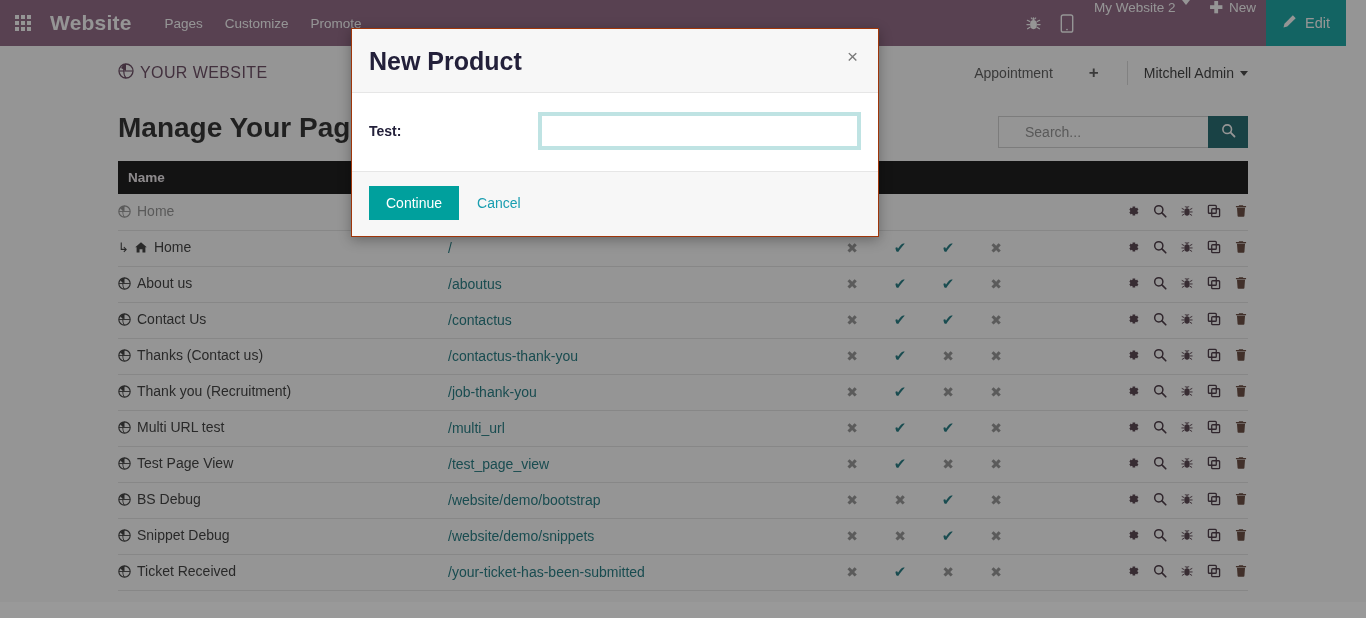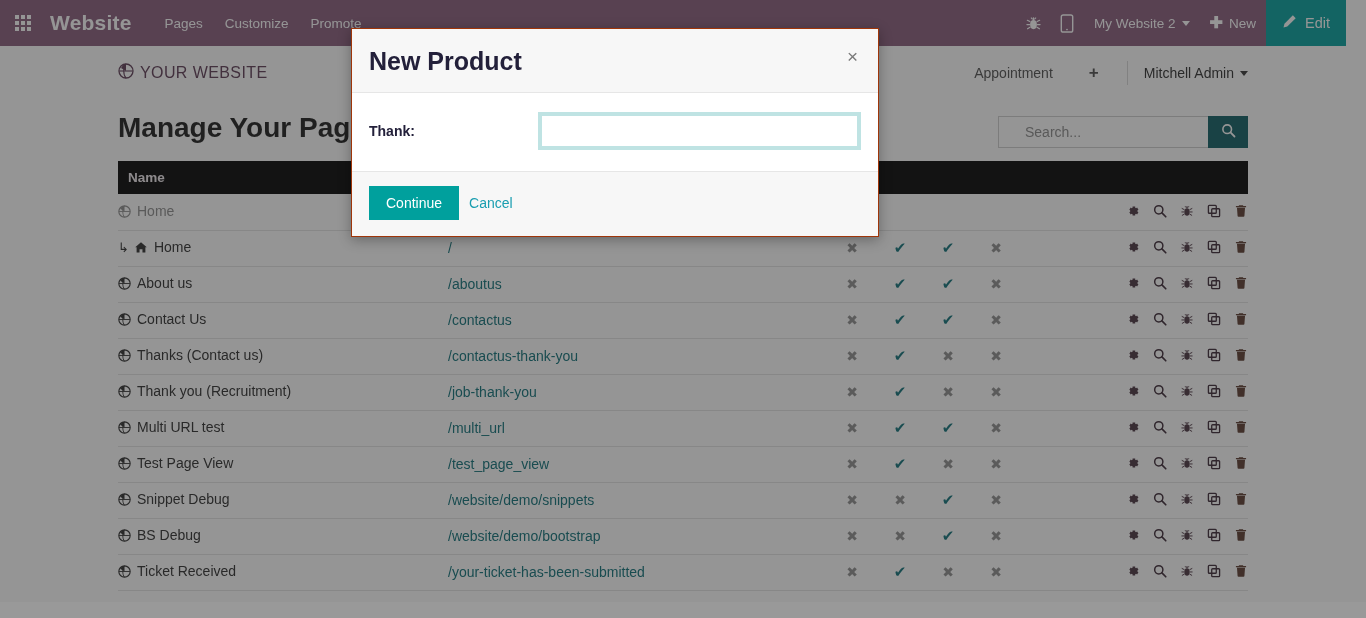--- a/index.html
+++ b/index.html
@@ -42,21 +42,21 @@
     display: flex; align-items: center; cursor: pointer; white-space: nowrap;
   }
   .topbar-right { margin-left: auto; display: flex; align-items: center; height: 46px; }
   .tb-icon {
     width: 34px; height: 46px; display:flex; align-items:center; justify-content:center;
     cursor: pointer;
   }
   .tb-icon svg { display:block; }
   .tb-text {
     font-size: 13.5px; color: #fff; padding: 0 10px; height:46px;
-    display: flex; align-items: center; gap: 6px; cursor: pointer; white-space: nowrap;
+    display: flex; gap: 6px; cursor: pointer; white-space: nowrap;
   }
   .caret { width:0;height:0;border-left:4px solid transparent;border-right:4px solid transparent;border-top:5px solid #fff; display:inline-block; }
   .plus-ico { font-size: 16px; line-height: 1; font-weight: bold; }
   .edit-btn {
     background: #00A09D; color: #fff; height: 46px; padding: 0 16px;
     display:flex; align-items:center; gap:8px; font-size:14.5px; cursor:pointer;
   }
 
   
   .page-bg {
@@ -148,21 +148,21 @@
     border: 4px solid #bfe3e3; background: #bfe3e3; display: inline-block;
     width: 404px;
   }
   .field-focus input {
     width: 100%; height: 30px; border: 1px solid #ffffff; outline: none;
     background: #fff; font-size: 14px; padding: 0 8px; color: #333;
     font-family: "Liberation Sans", sans-serif; display:block;
   }
   .modal-footer {
     background: #f7f7f7; border-top: 1px solid #e6e6e6;
-    padding: 14px 7px 16px 17px; display: flex; align-items: center; 
+    padding: 14px 7px 16px 17px; display: flex; align-items: center; gap: 8px;
   }
   .btn-continue {
     background: #00A09D; color: #fff; border: none; font-size: 14px;
     padding: 9px 17px; cursor: pointer; font-family: "Liberation Sans", sans-serif;
   }
   .btn-cancel {
     background: none; border: none; color: #1a9eb0; font-size: 14px;
     padding: 9px 10px; cursor: pointer; font-family: "Liberation Sans", sans-serif;
   }
 </style>
@@ -470,52 +470,52 @@
                   </svg></span><span><svg width="14" height="14" viewBox="0 0 16 16" fill="#5a3a2e">
                     <path d="M5.8 1.4h4.4l.5 1h3.1v1.4H2.2V2.4h3.1zM3.4 4.4h9.2l-.7 9.4a1 1 0 0 1-1 .9H5.1a1 1 0 0 1-1-.9z"></path>
                   </svg></span></td>
             </tr>
             <tr>
               <td class="c-name"><span class="gico"><svg width="13" height="13" viewBox="0 0 16 16">
                     <circle cx="8" cy="8" r="7" fill="none" stroke="#2b2b2b" stroke-width="1.4"></circle>
                     <path d="M8 1 C5.2 4 5.2 12 8 15" fill="none" stroke="#2b2b2b" stroke-width="1.1"></path>
                     <path d="M1.3 8 H14.7" stroke="#2b2b2b" stroke-width="1.1"></path>
                     <path d="M2.6 4.6 A7 7 0 0 1 8 1 L8 8 Z" fill="#2b2b2b"></path>
+                  </svg></span><span>BS Debug</span></td>
+              <td class="c-url"><a href="#">/website/demo/bootstrap</a></td>
+              <td class="flagcell"><span class="no">✖</span></td>
+              <td class="flagcell"><span class="no">✖</span></td>
+              <td class="flagcell"><span class="ok">✔</span></td>
+              <td class="flagcell"><span class="no">✖</span></td>
+              <td class="actions"><span><svg width="14" height="14" viewBox="0 0 16 16" fill="#4a3340">
+                    <path d="M8 5.1a2.9 2.9 0 1 0 0 5.8 2.9 2.9 0 0 0 0-5.8zm0 4.3a1.4 1.4 0 1 1 0-2.8 1.4 1.4 0 0 1 0 2.8z"></path>
+                    <path d="M14.2 9.3l-1.2-.7a5.4 5.4 0 0 0 0-1.2l1.2-.7-1.5-2.6-1.2.7a5.2 5.2 0 0 0-1-.6V2.8H7.5v1.4a5.2 5.2 0 0 0-1 .6l-1.2-.7-1.5 2.6 1.2.7a5.4 5.4 0 0 0 0 1.2l-1.2.7 1.5 2.6 1.2-.7c.3.2.7.4 1 .6v1.4h3v-1.4c.4-.2.7-.3 1-.6l1.2.7 1.5-2.6z"></path>
+                  </svg></span><span><svg width="14" height="14" viewBox="0 0 16 16">
+                    <circle cx="6.6" cy="6.6" r="4.7" fill="none" stroke="#3a2734" stroke-width="1.7"></circle>
+                    <line x1="10.2" y1="10.2" x2="14.6" y2="14.6" stroke="#3a2734" stroke-width="1.9" stroke-linecap="round"></line>
+                  </svg></span><span><svg width="14" height="14" viewBox="0 0 16 16" fill="#4a3340">
+                    <ellipse cx="8" cy="9.1" rx="3" ry="4.2"></ellipse>
+                    <rect x="7.4" y="2.4" width="1.2" height="2.4"></rect>
+                    <path d="M5.8 2.5 L7.2 4.3 M10.2 2.5 L8.8 4.3" stroke="#4a3340" stroke-width="1" fill="none"></path>
+                    <path d="M4.8 6.4 L2.4 5.2 M4.7 9.1 L2.1 9.1 M4.9 11.6 L2.6 12.9 M11.2 6.4 L13.6 5.2 M11.3 9.1 L13.9 9.1 M11.1 11.6 L13.4 12.9" stroke="#4a3340" stroke-width="1.1" fill="none" stroke-linecap="round"></path>
+                  </svg></span><span><svg width="14" height="14" viewBox="0 0 16 16">
+                    <rect x="1.6" y="1.6" width="9" height="9" rx="1" fill="none" stroke="#3a2734" stroke-width="1.5"></rect>
+                    <rect x="5.4" y="5.4" width="9" height="9" rx="1" fill="#fff" fill-opacity="0" stroke="#3a2734" stroke-width="1.5"></rect>
+                  </svg></span><span><svg width="14" height="14" viewBox="0 0 16 16" fill="#5a3a2e">
+                    <path d="M5.8 1.4h4.4l.5 1h3.1v1.4H2.2V2.4h3.1zM3.4 4.4h9.2l-.7 9.4a1 1 0 0 1-1 .9H5.1a1 1 0 0 1-1-.9z"></path>
+                  </svg></span></td>
+            </tr>
+            <tr>
+              <td class="c-name"><span class="gico"><svg width="13" height="13" viewBox="0 0 16 16">
+                    <circle cx="8" cy="8" r="7" fill="none" stroke="#2b2b2b" stroke-width="1.4"></circle>
+                    <path d="M8 1 C5.2 4 5.2 12 8 15" fill="none" stroke="#2b2b2b" stroke-width="1.1"></path>
+                    <path d="M1.3 8 H14.7" stroke="#2b2b2b" stroke-width="1.1"></path>
+                    <path d="M2.6 4.6 A7 7 0 0 1 8 1 L8 8 Z" fill="#2b2b2b"></path>
                   </svg></span><span>Snippet Debug</span></td>
               <td class="c-url"><a href="#">/website/demo/snippets</a></td>
-              <td class="flagcell"><span class="no">✖</span></td>
-              <td class="flagcell"><span class="no">✖</span></td>
-              <td class="flagcell"><span class="ok">✔</span></td>
-              <td class="flagcell"><span class="no">✖</span></td>
-              <td class="actions"><span><svg width="14" height="14" viewBox="0 0 16 16" fill="#4a3340">
-                    <path d="M8 5.1a2.9 2.9 0 1 0 0 5.8 2.9 2.9 0 0 0 0-5.8zm0 4.3a1.4 1.4 0 1 1 0-2.8 1.4 1.4 0 0 1 0 2.8z"></path>
-                    <path d="M14.2 9.3l-1.2-.7a5.4 5.4 0 0 0 0-1.2l1.2-.7-1.5-2.6-1.2.7a5.2 5.2 0 0 0-1-.6V2.8H7.5v1.4a5.2 5.2 0 0 0-1 .6l-1.2-.7-1.5 2.6 1.2.7a5.4 5.4 0 0 0 0 1.2l-1.2.7 1.5 2.6 1.2-.7c.3.2.7.4 1 .6v1.4h3v-1.4c.4-.2.7-.3 1-.6l1.2.7 1.5-2.6z"></path>
-                  </svg></span><span><svg width="14" height="14" viewBox="0 0 16 16">
-                    <circle cx="6.6" cy="6.6" r="4.7" fill="none" stroke="#3a2734" stroke-width="1.7"></circle>
-                    <line x1="10.2" y1="10.2" x2="14.6" y2="14.6" stroke="#3a2734" stroke-width="1.9" stroke-linecap="round"></line>
-                  </svg></span><span><svg width="14" height="14" viewBox="0 0 16 16" fill="#4a3340">
-                    <ellipse cx="8" cy="9.1" rx="3" ry="4.2"></ellipse>
-                    <rect x="7.4" y="2.4" width="1.2" height="2.4"></rect>
-                    <path d="M5.8 2.5 L7.2 4.3 M10.2 2.5 L8.8 4.3" stroke="#4a3340" stroke-width="1" fill="none"></path>
-                    <path d="M4.8 6.4 L2.4 5.2 M4.7 9.1 L2.1 9.1 M4.9 11.6 L2.6 12.9 M11.2 6.4 L13.6 5.2 M11.3 9.1 L13.9 9.1 M11.1 11.6 L13.4 12.9" stroke="#4a3340" stroke-width="1.1" fill="none" stroke-linecap="round"></path>
-                  </svg></span><span><svg width="14" height="14" viewBox="0 0 16 16">
-                    <rect x="1.6" y="1.6" width="9" height="9" rx="1" fill="none" stroke="#3a2734" stroke-width="1.5"></rect>
-                    <rect x="5.4" y="5.4" width="9" height="9" rx="1" fill="#fff" fill-opacity="0" stroke="#3a2734" stroke-width="1.5"></rect>
-                  </svg></span><span><svg width="14" height="14" viewBox="0 0 16 16" fill="#5a3a2e">
-                    <path d="M5.8 1.4h4.4l.5 1h3.1v1.4H2.2V2.4h3.1zM3.4 4.4h9.2l-.7 9.4a1 1 0 0 1-1 .9H5.1a1 1 0 0 1-1-.9z"></path>
-                  </svg></span></td>
-            </tr>
-            <tr>
-              <td class="c-name"><span class="gico"><svg width="13" height="13" viewBox="0 0 16 16">
-                    <circle cx="8" cy="8" r="7" fill="none" stroke="#2b2b2b" stroke-width="1.4"></circle>
-                    <path d="M8 1 C5.2 4 5.2 12 8 15" fill="none" stroke="#2b2b2b" stroke-width="1.1"></path>
-                    <path d="M1.3 8 H14.7" stroke="#2b2b2b" stroke-width="1.1"></path>
-                    <path d="M2.6 4.6 A7 7 0 0 1 8 1 L8 8 Z" fill="#2b2b2b"></path>
-                  </svg></span><span>BS Debug</span></td>
-              <td class="c-url"><a href="#">/website/demo/bootstrap</a></td>
               <td class="flagcell"><span class="no">✖</span></td>
               <td class="flagcell"><span class="no">✖</span></td>
               <td class="flagcell"><span class="ok">✔</span></td>
               <td class="flagcell"><span class="no">✖</span></td>
               <td class="actions"><span><svg width="14" height="14" viewBox="0 0 16 16" fill="#4a3340">
                     <path d="M8 5.1a2.9 2.9 0 1 0 0 5.8 2.9 2.9 0 0 0 0-5.8zm0 4.3a1.4 1.4 0 1 1 0-2.8 1.4 1.4 0 0 1 0 2.8z"></path>
                     <path d="M14.2 9.3l-1.2-.7a5.4 5.4 0 0 0 0-1.2l1.2-.7-1.5-2.6-1.2.7a5.2 5.2 0 0 0-1-.6V2.8H7.5v1.4a5.2 5.2 0 0 0-1 .6l-1.2-.7-1.5 2.6 1.2.7a5.4 5.4 0 0 0 0 1.2l-1.2.7 1.5 2.6 1.2-.7c.3.2.7.4 1 .6v1.4h3v-1.4c.4-.2.7-.3 1-.6l1.2.7 1.5-2.6z"></path>
                   </svg></span><span><svg width="14" height="14" viewBox="0 0 16 16">
                     <circle cx="6.6" cy="6.6" r="4.7" fill="none" stroke="#3a2734" stroke-width="1.7"></circle>
                     <line x1="10.2" y1="10.2" x2="14.6" y2="14.6" stroke="#3a2734" stroke-width="1.9" stroke-linecap="round"></line>
@@ -623,21 +623,21 @@
   <div class="backdrop"></div>
   <div class="bottom-strip"></div>
 
   <div class="modal">
     <div class="modal-header">
       <h2 class="modal-title">New Product</h2>
       <button class="modal-close">×</button>
     </div>
     <div class="modal-body">
       <div class="form-row">
-        <label class="form-label">Thank:</label>
+        <label class="form-label">Test:</label>
         <span class="field-focus">
           <input type="text" placeholder="" style="">
         </span>
       </div>
     </div>
     <div class="modal-footer">
       <button class="btn-continue">Continue</button>
       <button class="btn-cancel">Cancel</button>
     </div>
   </div>

